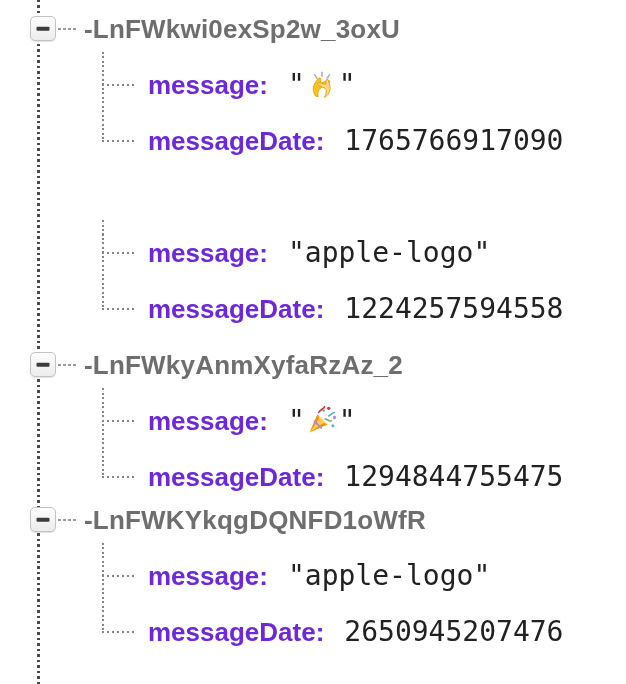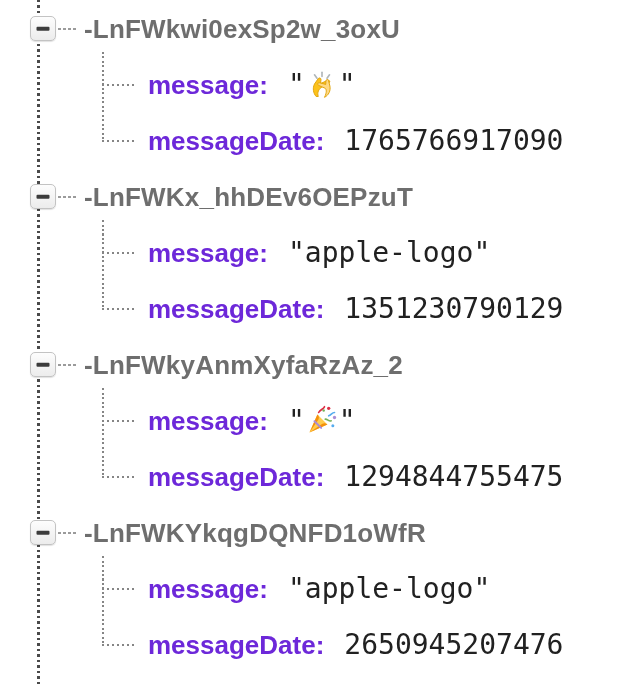--- a/index.html
+++ b/index.html
@@ -19,21 +19,21 @@
     background-image: repeating-linear-gradient(to bottom, #4a4a4a 0 2.5px, transparent 2.5px 5.5px);
     z-index: 1;
   }
   .group {
     position: absolute;
     left: 0;
     width: 626px;
     height: 168px;
     z-index: 2;
   }
-  .g0 { top: 1px; } .g1 { top: 169px; } .g2 { top: 337px; } .g3 { top: 505px; }
+  .g0 { top: 1px; } .g1 { top: 169px; } .g2 { top: 337px; } .g3 { top: 492px; }
   .child-vline {
     position: absolute;
     left: 102px; top: 51px;
     width: 2px; height: 90px;
     background-image: repeating-linear-gradient(to bottom, #858585 0 2px, transparent 2px 4.5px);
   }
   .row { position: absolute; left: 0; width: 626px; height: 56px; }
   .row.r0 { top: 0; } .row.r1 { top: 56px; } .row.r2 { top: 112px; }
   .toggle {
     position: absolute;
@@ -146,39 +146,32 @@
       <div class="branch"></div>
       <div class="field">
         <span class="flabel">messageDate:</span>
         <span class="fvalue">1765766917090</span>
       </div>
     </div>
   </div>
 
   <div class="group g1">
     <div class="child-vline"></div>
-    <div class="row r0">
-      <button class="toggle">
-        <span class="minus"></span>
-      </button>
-      <div class="toggle-dots"></div>
-      <div class="key">-LnFWKx_hhDEv6OEPzuT</div>
-    </div>
     <div class="row r1">
       <div class="branch"></div>
       <div class="field">
         <span class="flabel">message:</span>
         <span class="fvalue">"apple-logo"</span>
       </div>
     </div>
     <div class="row r2">
       <div class="branch"></div>
       <div class="field">
         <span class="flabel">messageDate:</span>
-        <span class="fvalue">1351230790129</span>
+        <span class="fvalue">1224257594558</span>
       </div>
     </div>
   </div>
 
   <div class="group g2">
     <div class="child-vline"></div>
     <div class="row r0">
       <button class="toggle">
         <span class="minus"></span>
       </button>

